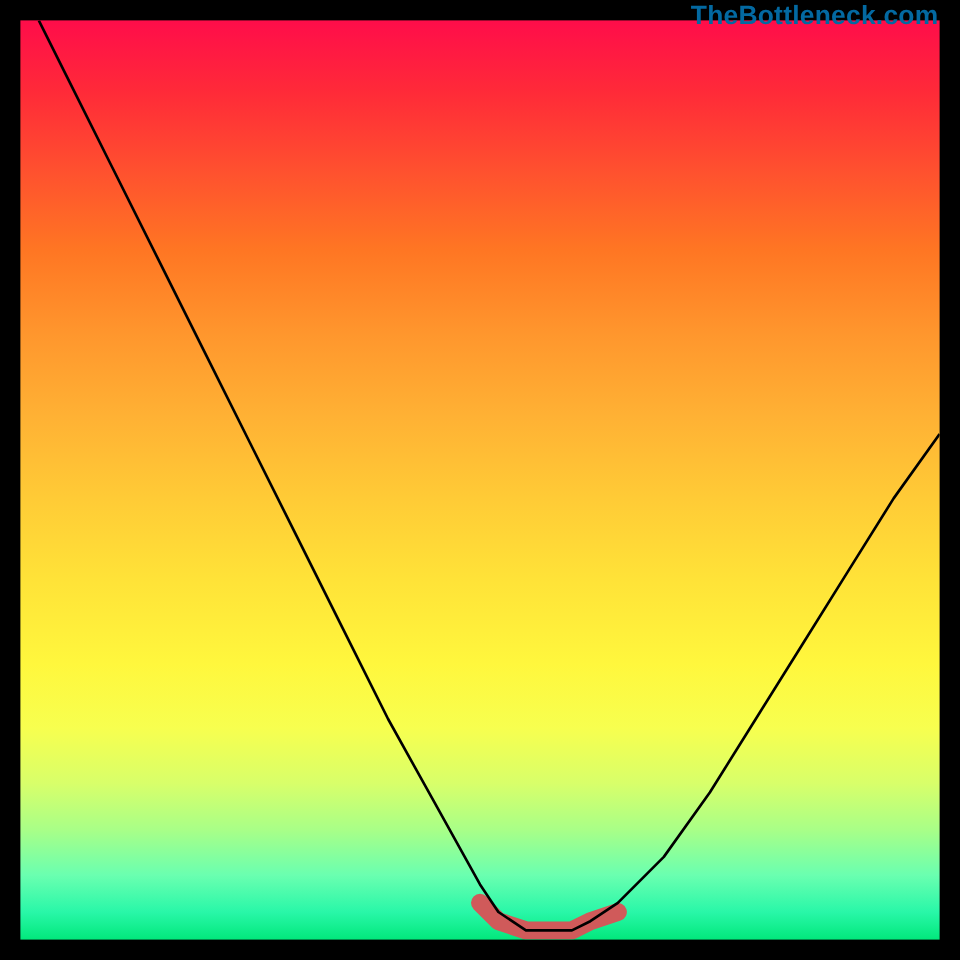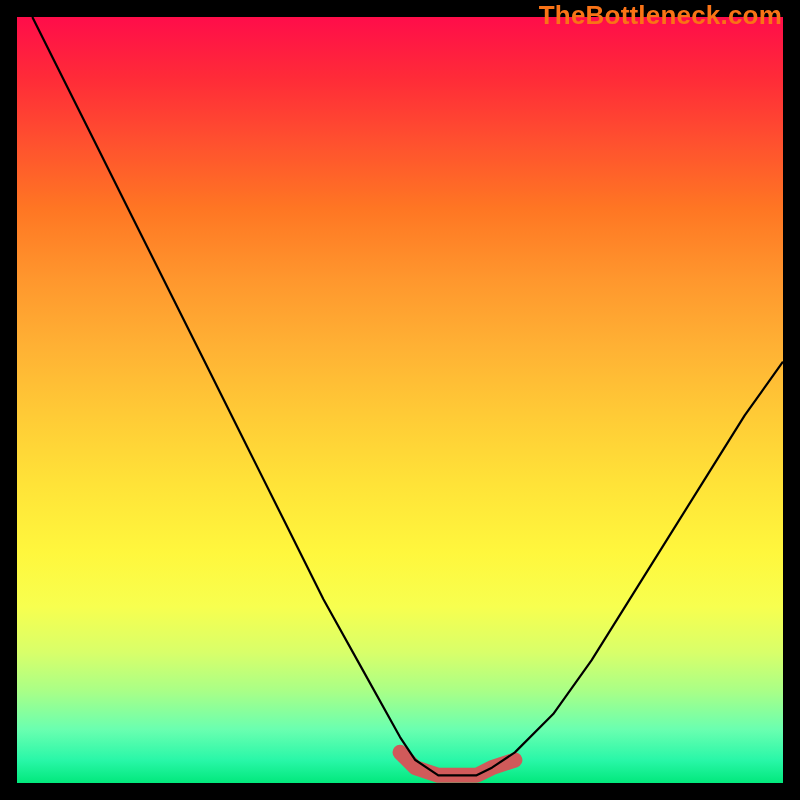--- a/index.html
+++ b/index.html
@@ -38,23 +38,23 @@
       #a9ff87 88%,
       #6affb0 93%,
       #29f7a8 97%,
       #02e87c 100%
     );
   }
   .watermark {
     position: absolute;
     top: 0;
     right: 18px;
-    font-size: 26px;
+    font-size: 22px;
     font-weight: 600;
-    color: #f97316;
+    color: #0369a1;
     letter-spacing: 0.2px;
   }
   svg.overlay {
     position: absolute;
     inset: 0;
     width: 100%;
     height: 100%;
     display: block;
   }
   .curve {

